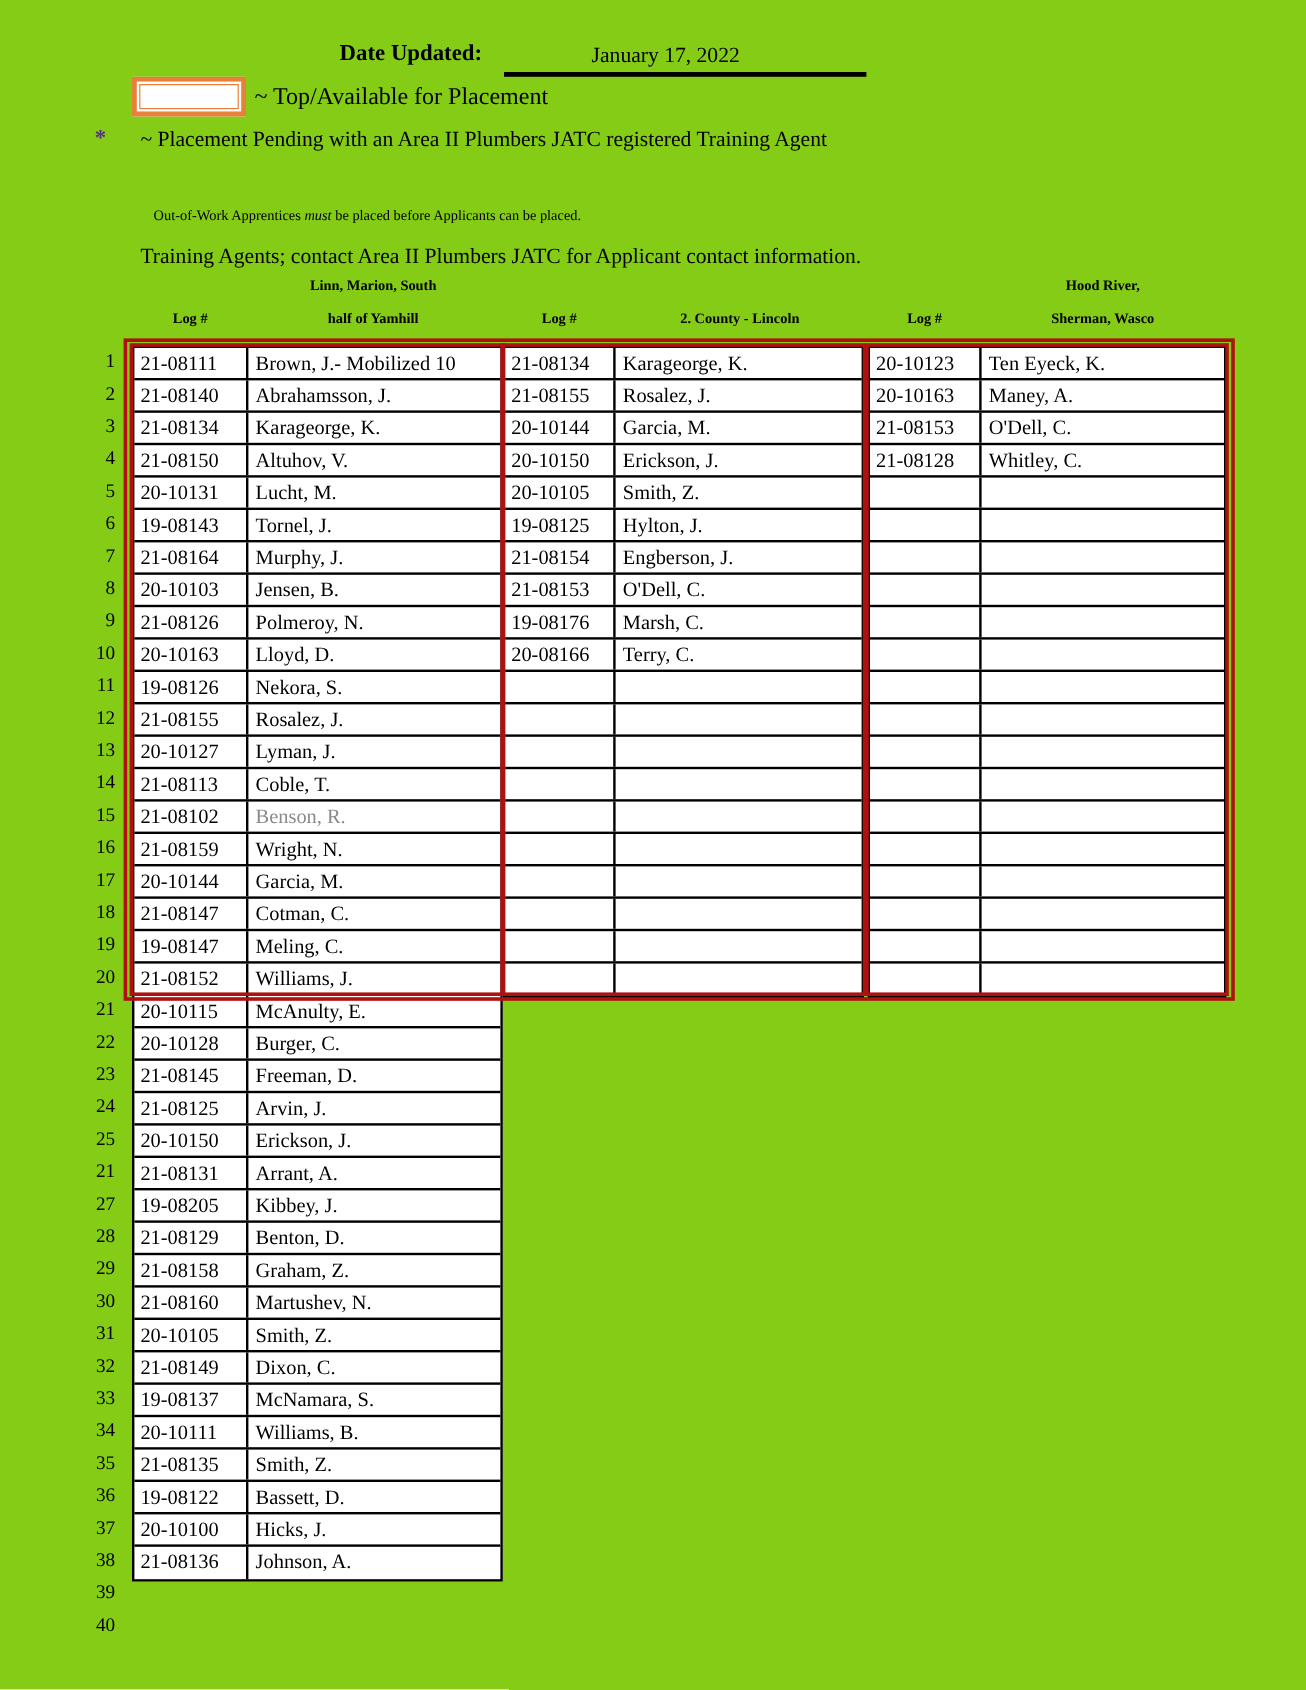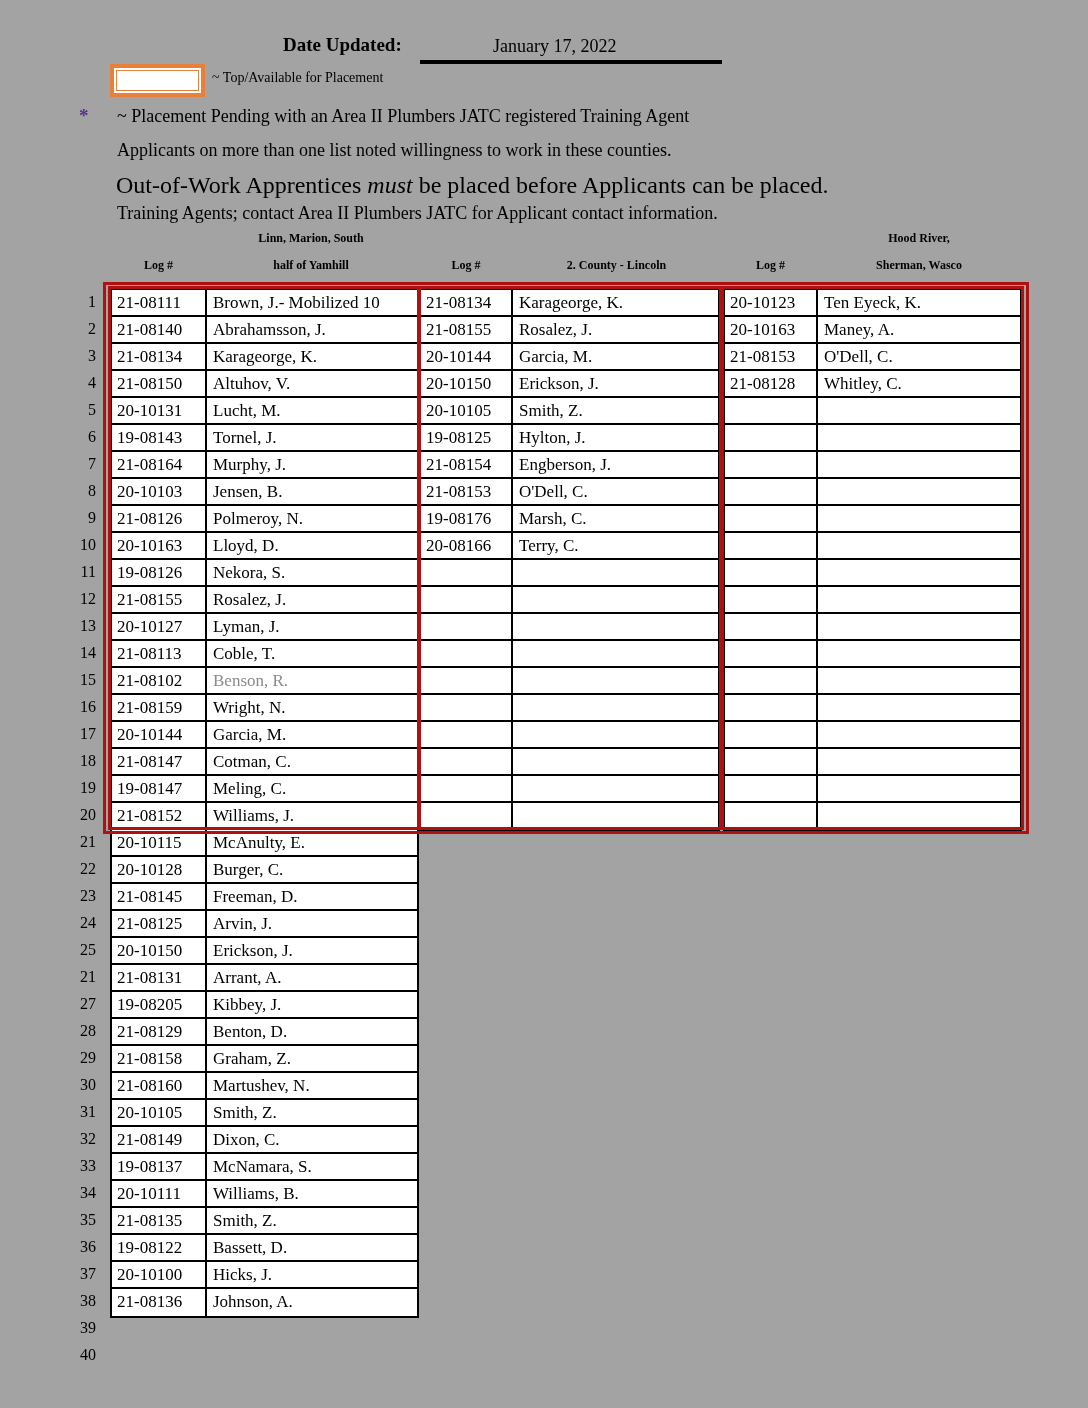--- a/index.html
+++ b/index.html
@@ -1,38 +1,38 @@
 <!DOCTYPE html>
 <html style="--highlight-border: #B01010; --legend-box-border: #E8803A; --pending-marker-color: #5B2D8E; --muted-name-color: #8a8a8a;"><head>
 <meta charset="utf-8">
 <style>
   html,body { margin:0; padding:0; background:#ffffff; }
   .page {
-    position:relative; width:1088px; height:1408px; background:#a3a3a3;
+    position:relative; width:1088px; height:1408px; background:#84cc16;
     font-family:"Liberation Serif","DejaVu Serif",serif; color:#000;
     overflow:hidden;
   }
   .abs { position:absolute; }
 
   
   .date-label { left:283px; top:34px; font-weight:bold; font-size:19px; }
   .date-value { left:493px; top:36px; font-size:18px; }
   .date-underline { left:420px; top:60px; width:302px; height:4px; background:#000; }
 
   .legend-box {
     left:110px; top:64px; width:95px; height:33px; box-sizing:border-box;
     border:4px solid var(--legend-box-border);
     box-shadow: inset 0 0 0 2px #ffffff, inset 0 0 0 3px var(--legend-box-border);
     background:#fff;
   }
-  .legend-top-text { left:212px; top:70px; font-size:14px; }
+  .legend-top-text { left:212px; top:70px; font-size:20px; }
   .pending-marker { left:79px; top:105px; font-size:19px; font-weight:bold; color:var(--pending-marker-color); }
   .pending-text { left:117px; top:106px; font-size:18px; }
   .note1 { left:117px; top:140px; font-size:18px; }
-  .note2 { left:116px; top:172px; font-size:24px; }
+  .note2 { left:128px; top:172px; font-size:12px; }
   .note2 em { font-style:italic; }
   .note3 { left:117px; top:203px; font-size:18px; }
 
   
   .colhead { font-weight:bold; font-size:12px; text-align:center; white-space:nowrap; }
   .g1-title1 { left:205px; top:231px; width:212px; }
   .g1-title2 { left:205px; top:258px; width:212px; }
   .g1-log    { left:110px; top:258px; width:97px;  }
   .g2-title2 { left:513px; top:258px; width:207px; }
   .g2-log    { left:419px; top:258px; width:94px;  }
@@ -80,21 +80,20 @@
   <div class="abs date-label">Date Updated:</div>
   <div class="abs date-value">January 17, 2022</div>
   <div class="abs date-underline"></div>
 
   <div class="abs legend-box"></div>
   <div class="abs legend-top-text">~ Top/Available for Placement</div>
 
   <div class="abs pending-marker">*</div>
   <div class="abs pending-text">~ Placement Pending with an Area II Plumbers JATC registered Training Agent</div>
 
-  <div class="abs note1">Applicants on more than one list noted willingness to work in these counties.</div>
   <div class="abs note2"><span>Out-of-Work Apprentices </span><em>must</em><span>  be placed before Applicants can be placed.</span></div>
   <div class="abs note3">Training Agents; contact Area II Plumbers JATC for Applicant contact information.</div>
 
   <div class="abs colhead g1-title1">Linn, Marion, South</div>
   <div class="abs colhead g1-title2">half of Yamhill</div>
   <div class="abs colhead g1-log">Log #</div>
 
   <div class="abs colhead g2-title2">2. County - Lincoln</div>
   <div class="abs colhead g2-log">Log #</div>
 

